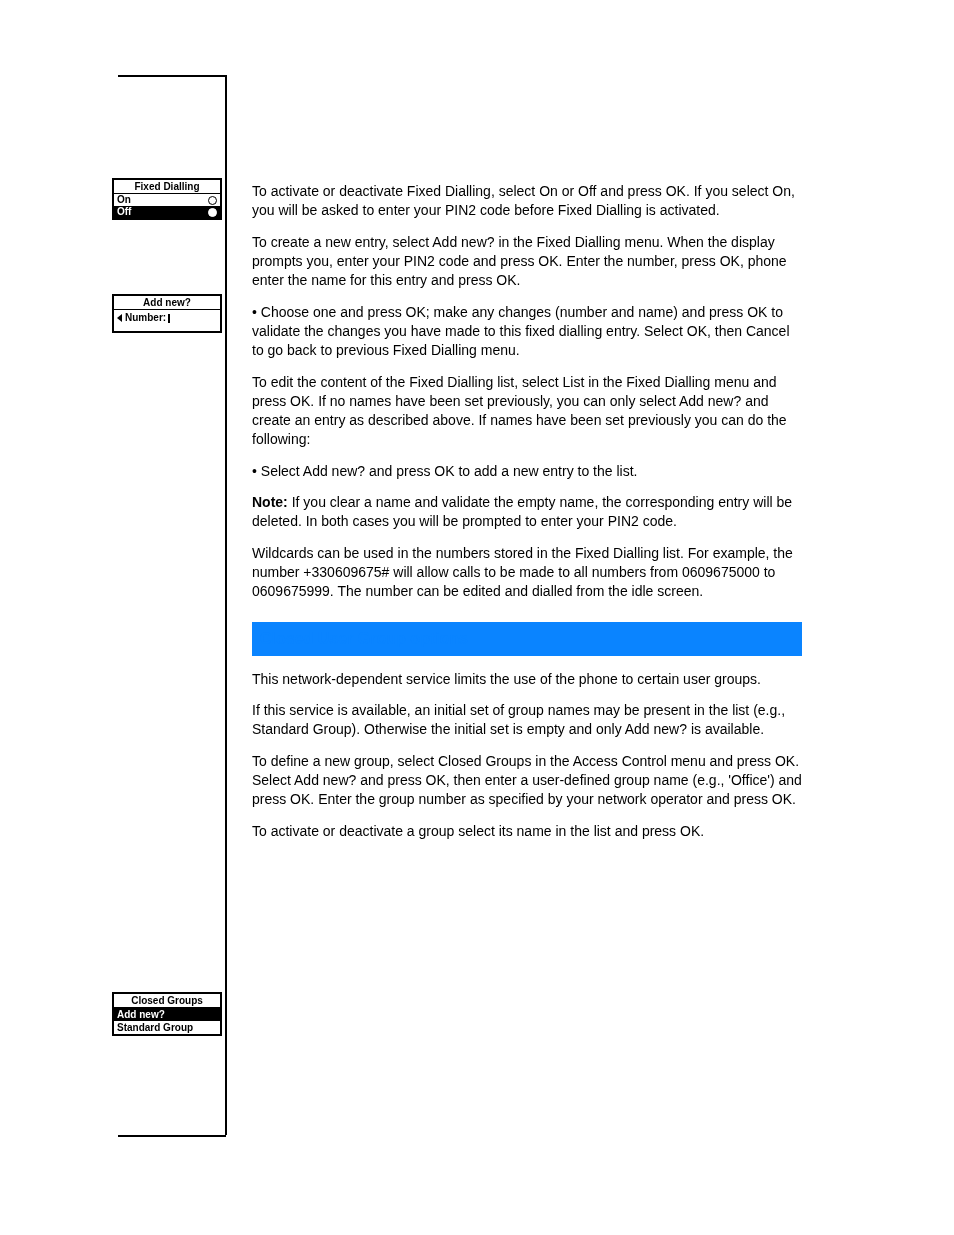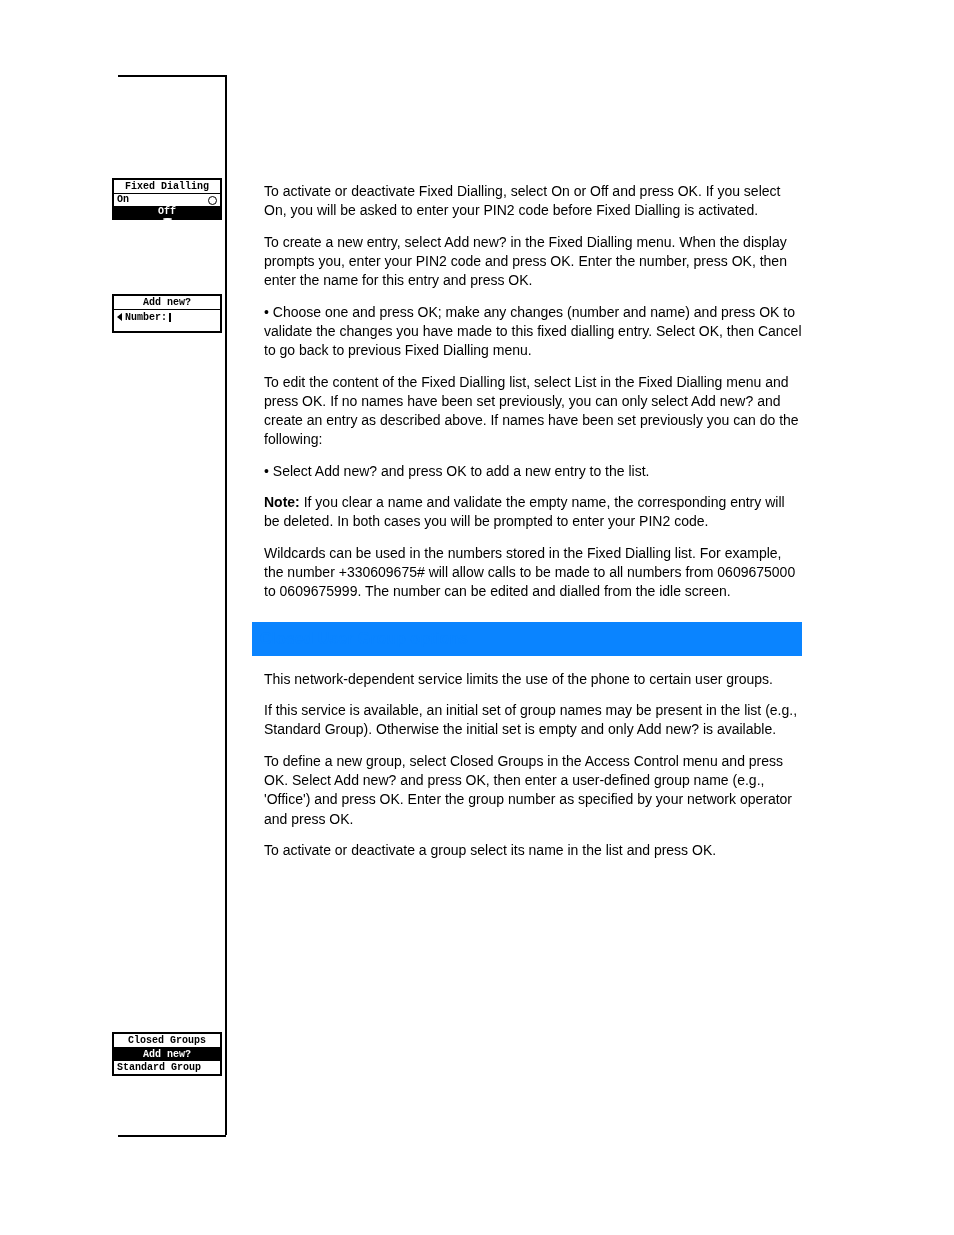--- a/index.html
+++ b/index.html
@@ -36,37 +36,37 @@
     border-top:2px solid #000;
   }
   .right-col{
     position:absolute;
     left:252px;
     top:90px;
     width:550px;
     font-size:14px;
     line-height:1.38;
   }
-  .right-col p{margin:0 0 12px 12px}
+  .right-col p{margin:0 0 12px 0}
   .note-label{font-weight:bold}
   .hl{
     background:#0a84ff;
     color:#0a84ff; 
     display:block;
     padding:6px 8px;
     font-weight:bold;
     font-size:16px;
     margin:20px 0 14px 0;
   }
   .screen{
     position:absolute;
     width:106px;
     border:2px solid #000;
     background:#fff;
-    font-family:Liberation Mono, monospace;
+    font-family:Liberation Sans, sans-serif;
   }
   .screen .title{
     font-size:10px;
     font-weight:bold;
     text-align:center;
     border-bottom:1px solid #000;
     padding:1px 0;
   }
   .screen .row{
     font-size:10px;
@@ -74,21 +74,20 @@
     padding:0 3px;
     display:flex;
     justify-content:space-between;
     align-items:center;
     line-height:12px;
     height:12px;
   }
   .screen .row.sel{
     background:#000;
     color:#fff;
-    flex-direction:column;
   }
   .radio{
     width:7px;height:7px;border:1px solid #000;border-radius:50%;
     display:inline-block;background:#fff;
   }
   .radio.on{background:#000}
   .row.sel .radio{border-color:#fff}
   .row.sel .radio.on{background:#fff}
   .screen-input .body{
     font-size:10px;font-weight:bold;padding:2px 20px 8px 3px;
@@ -121,33 +120,33 @@
   </div>
 </div>
 
 <div class="screen screen-input" style="left:112px;top:294px">
   <div class="title">Add new?</div>
   <div class="body">
     <span class="arrow-icon"></span><span>Number:</span><span class="cursor"></span>
   </div>
 </div>
 
-<div class="screen menu" style="left:112px;top:1032px">
+<div class="screen menu" style="left:112px;top:992px">
   <div class="title">Closed Groups</div>
   <div class="row sel">
     <span>Add new?</span>
   </div>
   <div class="row">
     <span>Standard Group</span>
   </div>
 </div>
 
 <div class="right-col">
   <p style="margin-top:92px">To activate or deactivate Fixed Dialling, select On or Off and press OK. If you select On, you will be asked to enter your PIN2 code before Fixed Dialling is activated.</p>
-  <p>To create a new entry, select Add new? in the Fixed Dialling menu. When the display prompts you, enter your PIN2 code and press OK. Enter the number, press OK, then enter the name for this entry and press OK.</p>
+  <p>To create a new entry, select Add new? in the Fixed Dialling menu. When the display prompts you, enter your PIN2 code and press OK. Enter the number, press OK, phone enter the name for this entry and press OK.</p>
   <p>• Choose one and press OK; make any changes (number and name) and press OK to validate the changes you have made to this fixed dialling entry. Select OK, then Cancel to go back to previous Fixed Dialling menu.</p>
   <p>To edit the content of the Fixed Dialling list, select List in the Fixed Dialling menu and press OK. If no names have been set previously, you can only select Add new? and create an entry as described above. If names have been set previously you can do the following:</p>
   <p>• Select Add new? and press OK to add a new entry to the list.</p>
   <p>
     <span class="note-label">Note: </span><span>If you clear a name and validate the empty name, the corresponding entry will be deleted. In both cases you will be prompted to enter your PIN2 code.</span>
   </p>
   <p>Wildcards can be used in the numbers stored in the Fixed Dialling list. For example, the number +330609675# will allow calls to be made to all numbers from 0609675000 to 0609675999. The number can be edited and dialled from the idle screen.</p>
 
   <span class="hl">Closed User Group options</span>
 

